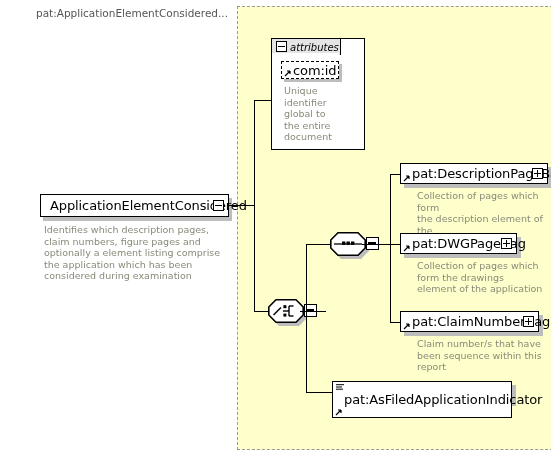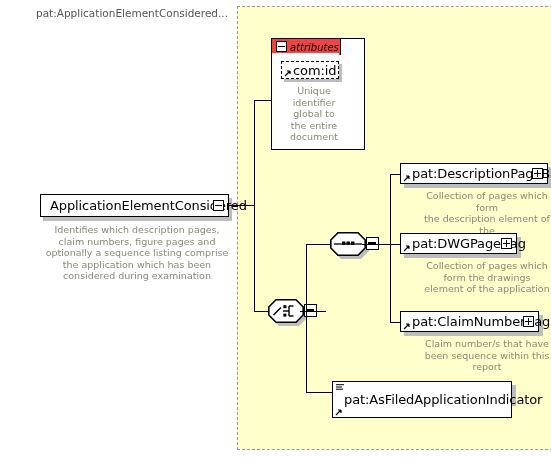--- a/index.html
+++ b/index.html
@@ -116,41 +116,40 @@
     height: 7px;
   }
 
   
   .doc {
     position: absolute;
     font-size: 9.5px;
     line-height: 11.5px;
     color: #8a8a7a;
     white-space: pre-line;
-    text-align: center;
   }
 
   
   .attr-group {
     position: absolute;
     left: 243px;
     top: 38px;
     width: 94px;
     height: 112px;
     background: #ffffff;
     border: 1.5px solid #000000;
     box-sizing: border-box;
   }
   .attr-tab {
     position: absolute;
     left: 243px;
     top: 38px;
     width: 70px;
     height: 17px;
-    background: #ef4444;
+    background: #e5e5e5;
     border: 1.5px solid #000000;
     border-bottom: none;
     box-sizing: border-box;
     display: flex;
     align-items: center;
   }
   .attr-tab-label {
     font-size: 10px;
     font-style: italic;
     color: #000000;
@@ -233,21 +232,21 @@
 <div id="canvas">
 
   <div class="type-panel"></div>
   <div class="type-panel-title">pat:ApplicationElementConsidered...</div>
 
   <div class="shadow" style="left:15px; top:198px; width:189px; height:23px;"></div>
   <div class="node-box" style="left:12px; top:194px; width:189px; height:23px;">
     <span class="node-label">ApplicationElementConsidered</span>
     <span class="toggle" style="right:4px; top:5px;"></span>
   </div>
-  <div class="doc" style="left:16px; top:224px; width:186px;">Identifies which description pages, claim numbers, figure pages and optionally a sequence listing comprise the application which has been considered during examination</div>
+  <div class="doc" style="left:16px; top:224px; width:186px;">Identifies which description pages, claim numbers, figure pages and optionally a element listing comprise the application which has been considered during examination</div>
 
   <div class="line h" style="left:201px; top:205px; width:25px;"></div>
 
   <div class="line v" style="left:226px; top:100px; height:212px;"></div>
   <div class="line h" style="left:226px; top:100px; width:18px;"></div>
   <div class="line h" style="left:226px; top:311px; width:14px;"></div>
 
   <div class="attr-group"></div>
   <div class="attr-tab">
     <span class="toggle"></span>

